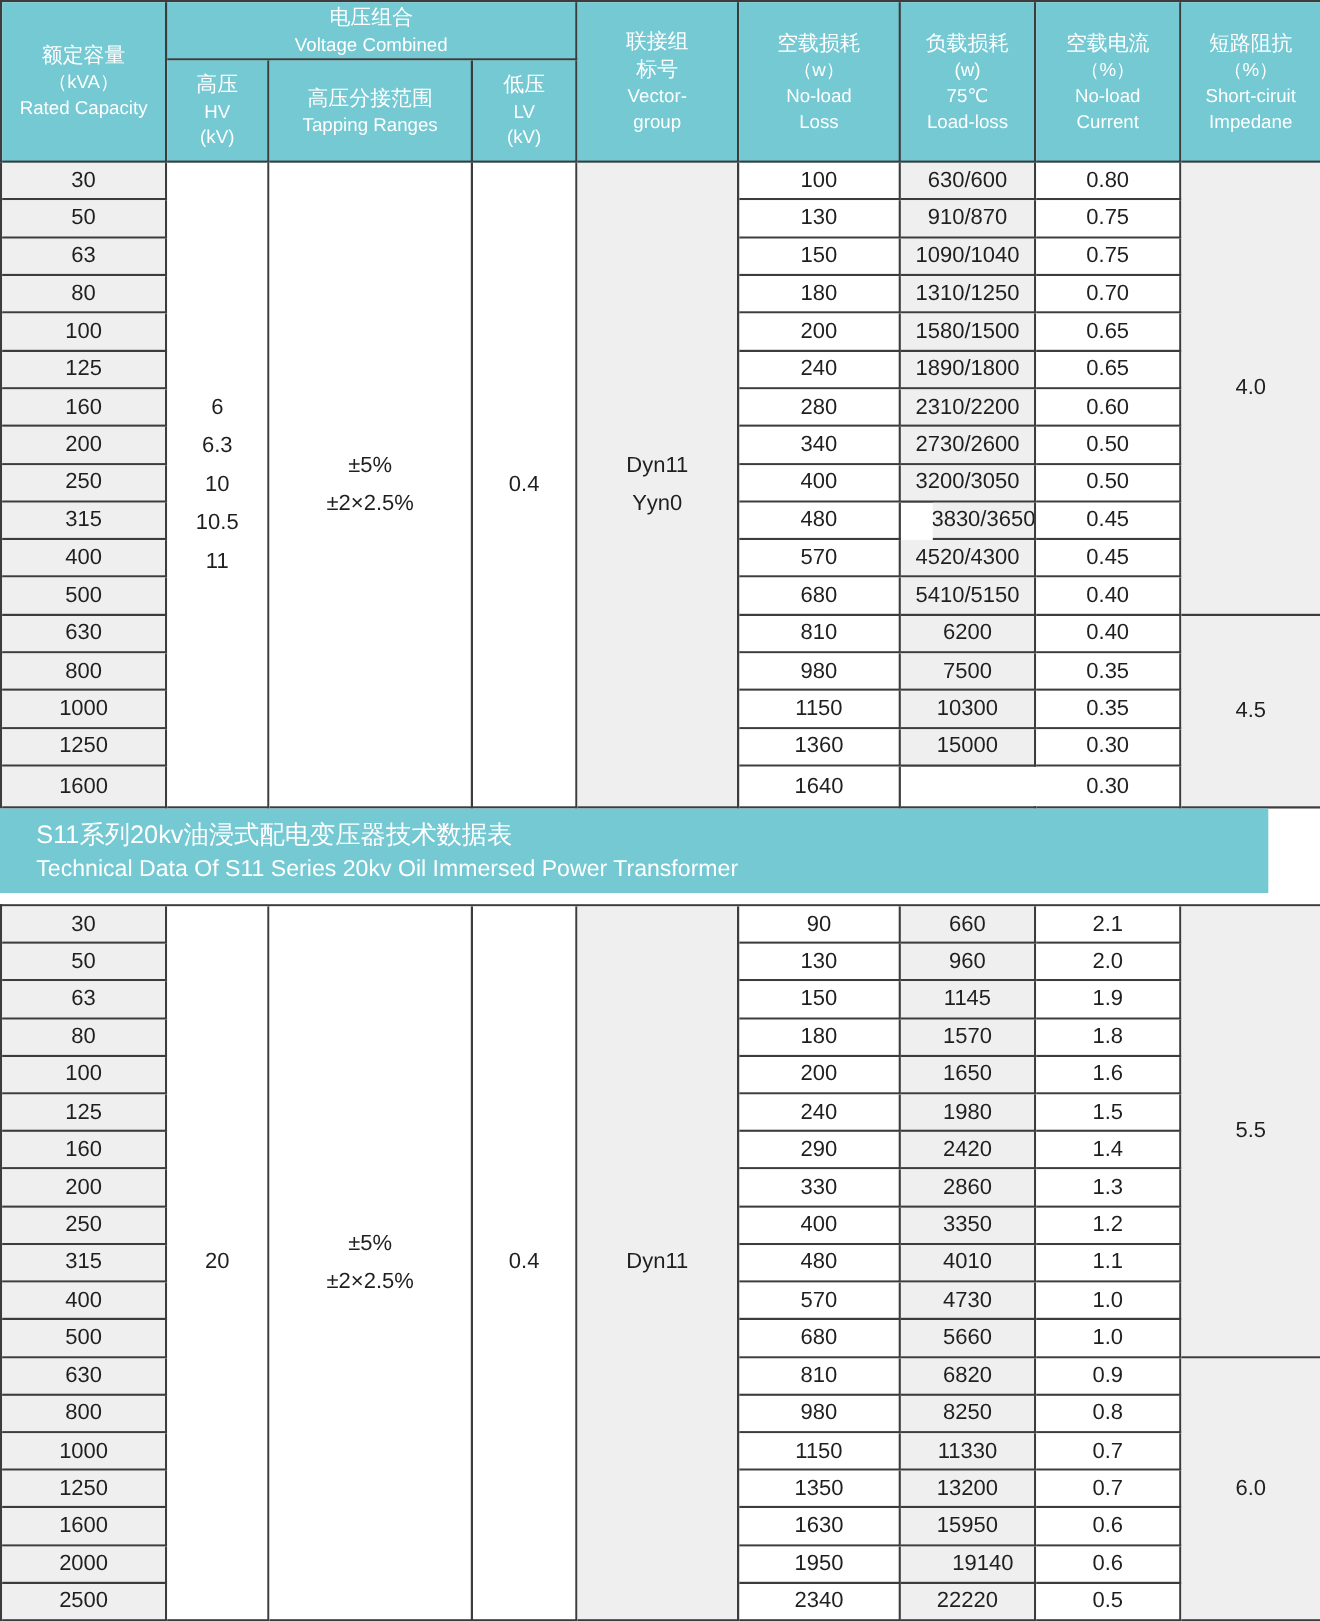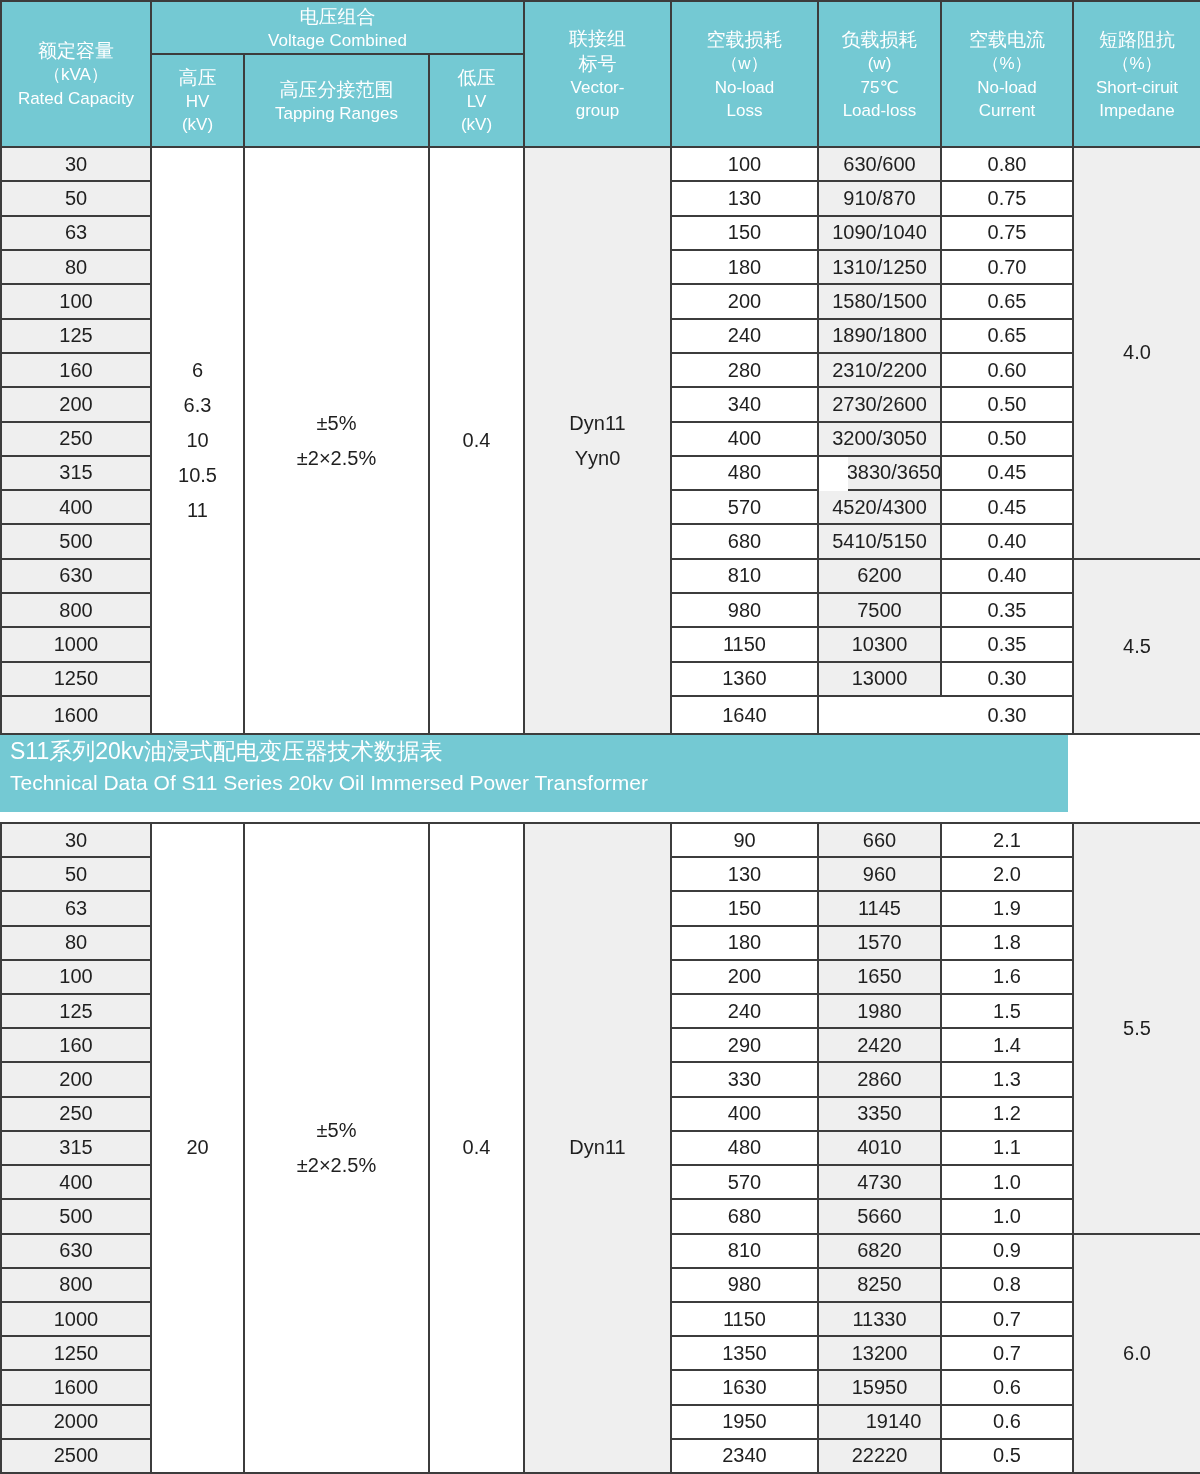--- a/index.html
+++ b/index.html
@@ -39,25 +39,25 @@
   .hun{font-size:17px;line-height:24px;}
   
   #sec1{height:587px;grid-template-rows:repeat(17,1fr);}
   #sec2{height:652px;grid-template-rows:repeat(19,1fr);border-top:2px solid var(--bd);}
   .d{font-size:20px;}
   .g{background:var(--gray);}
   .w{background:#fff;}
   .ml{line-height:35px;font-size:20px;}
   
   #banner{
-    height:77px;width:1068px;
+    height:77px;width:1153px;
     background:var(--teal);
     color:#fff;
-    display:flex;flex-direction:column;justify-content:flex-start;
-    padding-left:10px;
+    display:flex;flex-direction:column;justify-content:center;
+    padding-left:33px;
   }
   #banner .bzh{font-size:23px;line-height:32px;}
   #banner .ben{font-size:21px;line-height:32px;}
   #gap{height:10px;width:1200px;background:#fff;}
 </style>
 </head>
 <body>
 
 <div class="page">
 
@@ -173,21 +173,21 @@
       <div class="c d g" style="grid-area: 14 / 1;">800</div>
       <div class="c d w" style="grid-area: 14 / 6;">980</div>
       <div class="c d g" style="grid-area: 14 / 7;">7500</div>
       <div class="c d w" style="grid-area: 14 / 8;">0.35</div>
       <div class="c d g" style="grid-area: 15 / 1;">1000</div>
       <div class="c d w" style="grid-area: 15 / 6;">1150</div>
       <div class="c d g" style="grid-area: 15 / 7;">10300</div>
       <div class="c d w" style="grid-area: 15 / 8;">0.35</div>
       <div class="c d g" style="grid-area: 16 / 1;">1250</div>
       <div class="c d w" style="grid-area: 16 / 6;">1360</div>
-      <div class="c d g" style="grid-area: 16 / 7;">13000</div>
+      <div class="c d g" style="grid-area: 16 / 7;">15000</div>
       <div class="c d w" style="grid-area: 16 / 8;">0.30</div>
       <div class="c d g" style="grid-area: 17 / 1;">1600</div>
       <div class="c d w" style="grid-area: 17 / 6;">1640</div>
       <div class="c d g" style="grid-area: 17 / 7; margin-top: 36px;">14500</div>
       <div class="c d w" style="grid-area: 17 / 8;">0.30</div>
       <div class="c w" style="grid-area: 1 / 2 / 18;">
         <div class="ml">6</div>
         <div class="ml">6.3</div>
         <div class="ml">10</div>
         <div class="ml">10.5</div>

